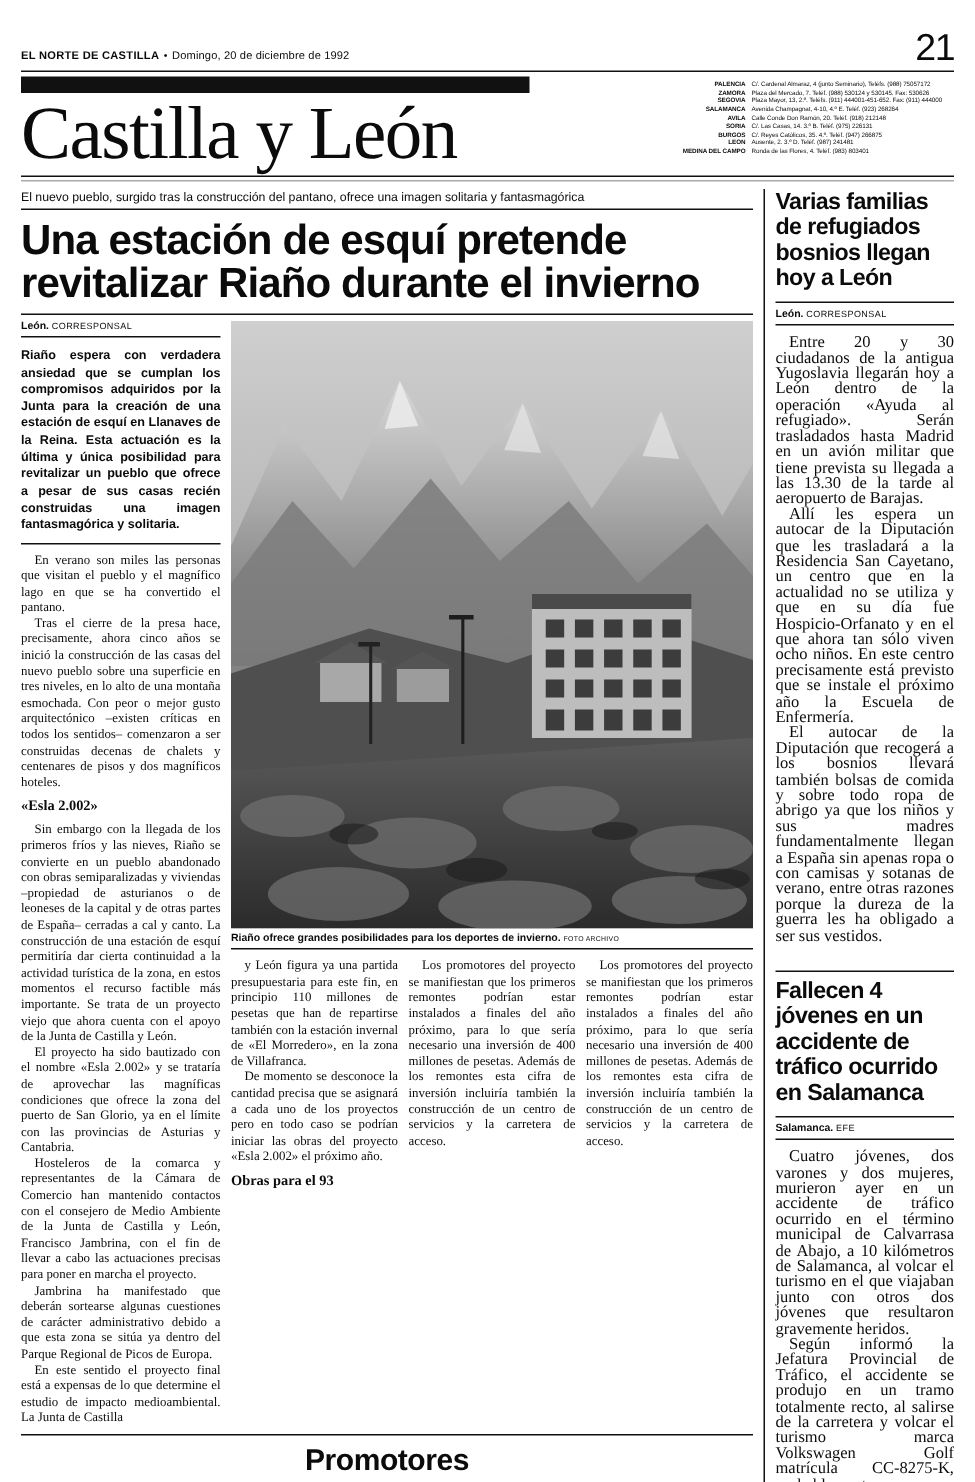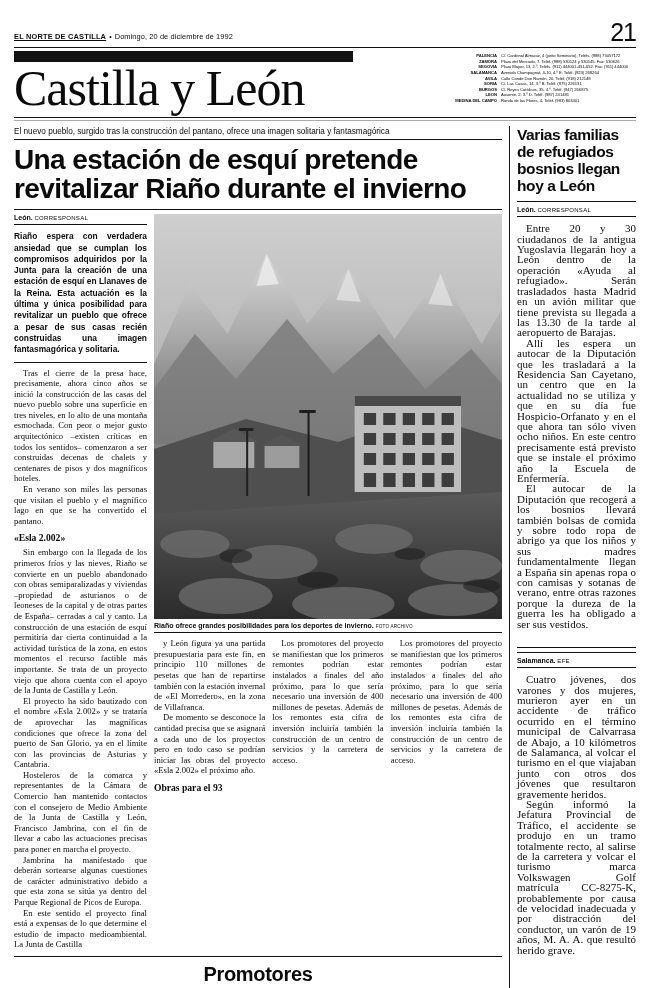--- a/index.html
+++ b/index.html
@@ -22,21 +22,21 @@
   
   .topbar{
     display:flex;align-items:flex-end;justify-content:space-between;
     padding-bottom:3px;
   }
   .topbar-left{
     font-family:"Liberation Sans", sans-serif;
     font-size:7.4px;letter-spacing:.1px;white-space:nowrap;
     padding-bottom:2px;
   }
-  .paper-name{font-weight:bold;letter-spacing:.2px;text-decoration:underline;}
+  .paper-name{font-weight:bold;letter-spacing:.2px;}
   .topbar-sep{padding:0 3px;font-size:7px;}
   .topbar-date{letter-spacing:.1px;}
   .page-number{
     font-family:"Liberation Sans", sans-serif;
     font-weight:normal;font-size:25px;line-height:.85;letter-spacing:-1px;
   }
   .rule-top{border-bottom:1px solid #111;margin-top:1px;}
 
   
   .masthead-row{display:flex;align-items:flex-start;margin-top:3px;}
@@ -226,22 +226,22 @@
       <div class="lead-zone">
 
         <div class="lead-col">
           <div class="byline">
             <b>León.</b>
             <span class="agency">CORRESPONSAL</span>
           </div>
           <p class="lead-text">Riaño espera con verdadera ansiedad que se cumplan los compromisos adquiridos por la Junta para la creación de una estación de esquí en Llanaves de la Reina. Esta actuación es la última y única posibilidad para revitalizar un pueblo que ofrece a pesar de sus casas recién construidas una imagen fantasmagórica y solitaria.</p>
           <div class="lead-rule"></div>
           <div class="body-text" id="main-col1">
+              <p>En verano son miles las personas que visitan el pueblo y el magnífico lago en que se ha convertido el pantano.</p>
               <p>Tras el cierre de la presa hace, precisamente, ahora cinco años se inició la construcción de las casas del nuevo pueblo sobre una superficie en tres niveles, en lo alto de una montaña esmochada. Con peor o mejor gusto arquitectónico –existen críticas en todos los sentidos– comenzaron a ser construidas decenas de chalets y centenares de pisos y dos magníficos hoteles.</p>
-              <p>En verano son miles las personas que visitan el pueblo y el magnífico lago en que se ha convertido el pantano.</p>
             </div>
           <div class="sub-h">«Esla 2.002»</div>
           <div class="body-text" id="main-col1b">
               <p>Sin embargo con la llegada de los primeros fríos y las nieves, Riaño se convierte en un pueblo abandonado con obras semiparalizadas y viviendas –propiedad de asturianos o de leoneses de la capital y de otras partes de España– cerradas a cal y canto. La construcción de una estación de esquí permitiría dar cierta continuidad a la actividad turística de la zona, en estos momentos el recurso factible más importante. Se trata de un proyecto viejo que ahora cuenta con el apoyo de la Junta de Castilla y León.</p>
               <p>El proyecto ha sido bautizado con el nombre «Esla 2.002» y se trataría de aprovechar las magníficas condiciones que ofrece la zona del puerto de San Glorio, ya en el límite con las provincias de Asturias y Cantabria.</p>
               <p>Hosteleros de la comarca y representantes de la Cámara de Comercio han mantenido contactos con el consejero de Medio Ambiente de la Junta de Castilla y León, Francisco Jambrina, con el fin de llevar a cabo las actuaciones precisas para poner en marcha el proyecto.</p>
               <p>Jambrina ha manifestado que deberán sortearse algunas cuestiones de carácter administrativo debido a que esta zona se sitúa ya dentro del Parque Regional de Picos de Europa.</p>
               <p>En este sentido el proyecto final está a expensas de lo que determine el estudio de impacto medioambiental. La Junta de Castilla</p>
             </div>
         </div>
@@ -374,20 +374,21 @@
             <p>Entre 20 y 30 ciudadanos de la antigua Yugoslavia llegarán hoy a León dentro de la operación «Ayuda al refugiado». Serán trasladados hasta Madrid en un avión militar que tiene prevista su llegada a las 13.30 de la tarde al aeropuerto de Barajas.</p>
             <p>Allí les espera un autocar de la Diputación que les trasladará a la Residencia San Cayetano, un centro que en la actualidad no se utiliza y que en su día fue Hospicio-Orfanato y en el que ahora tan sólo viven ocho niños. En este centro precisamente está previsto que se instale el próximo año la Escuela de Enfermería.</p>
             <p>El autocar de la Diputación que recogerá a los bosnios llevará también bolsas de comida y sobre todo ropa de abrigo ya que los niños y sus madres fundamentalmente llegan a España sin apenas ropa o con camisas y sotanas de verano, entre otras razones porque la dureza de la guerra les ha obligado a ser sus vestidos.</p>
           </div>
       </div>
 
       <div class="side-gap"></div>
       <div class="side-rule"></div>
 
       <div class="side-block">
+        <h2 class="side-headline">Fallecen 4 jóvenes en un accidente de tráfico ocurrido en Salamanca</h2>
         <div class="side-rule"></div>
         <div class="byline">
           <b>Salamanca.</b>
           <span class="agency">EFE</span>
         </div>
         <div class="side-body" id="side2">
             <p>Cuatro jóvenes, dos varones y dos mujeres, murieron ayer en un accidente de tráfico ocurrido en el término municipal de Calvarrasa de Abajo, a 10 kilómetros de Salamanca, al volcar el turismo en el que viajaban junto con otros dos jóvenes que resultaron gravemente heridos.</p>
             <p>Según informó la Jefatura Provincial de Tráfico, el accidente se produjo en un tramo totalmente recto, al salirse de la carretera y volcar el turismo marca Volkswagen Golf matrícula CC-8275-K, probablemente por causa de velocidad inadecuada y por distracción del conductor, un varón de 19 años, M. A. A. que resultó herido grave.</p>
           </div>
       </div>

